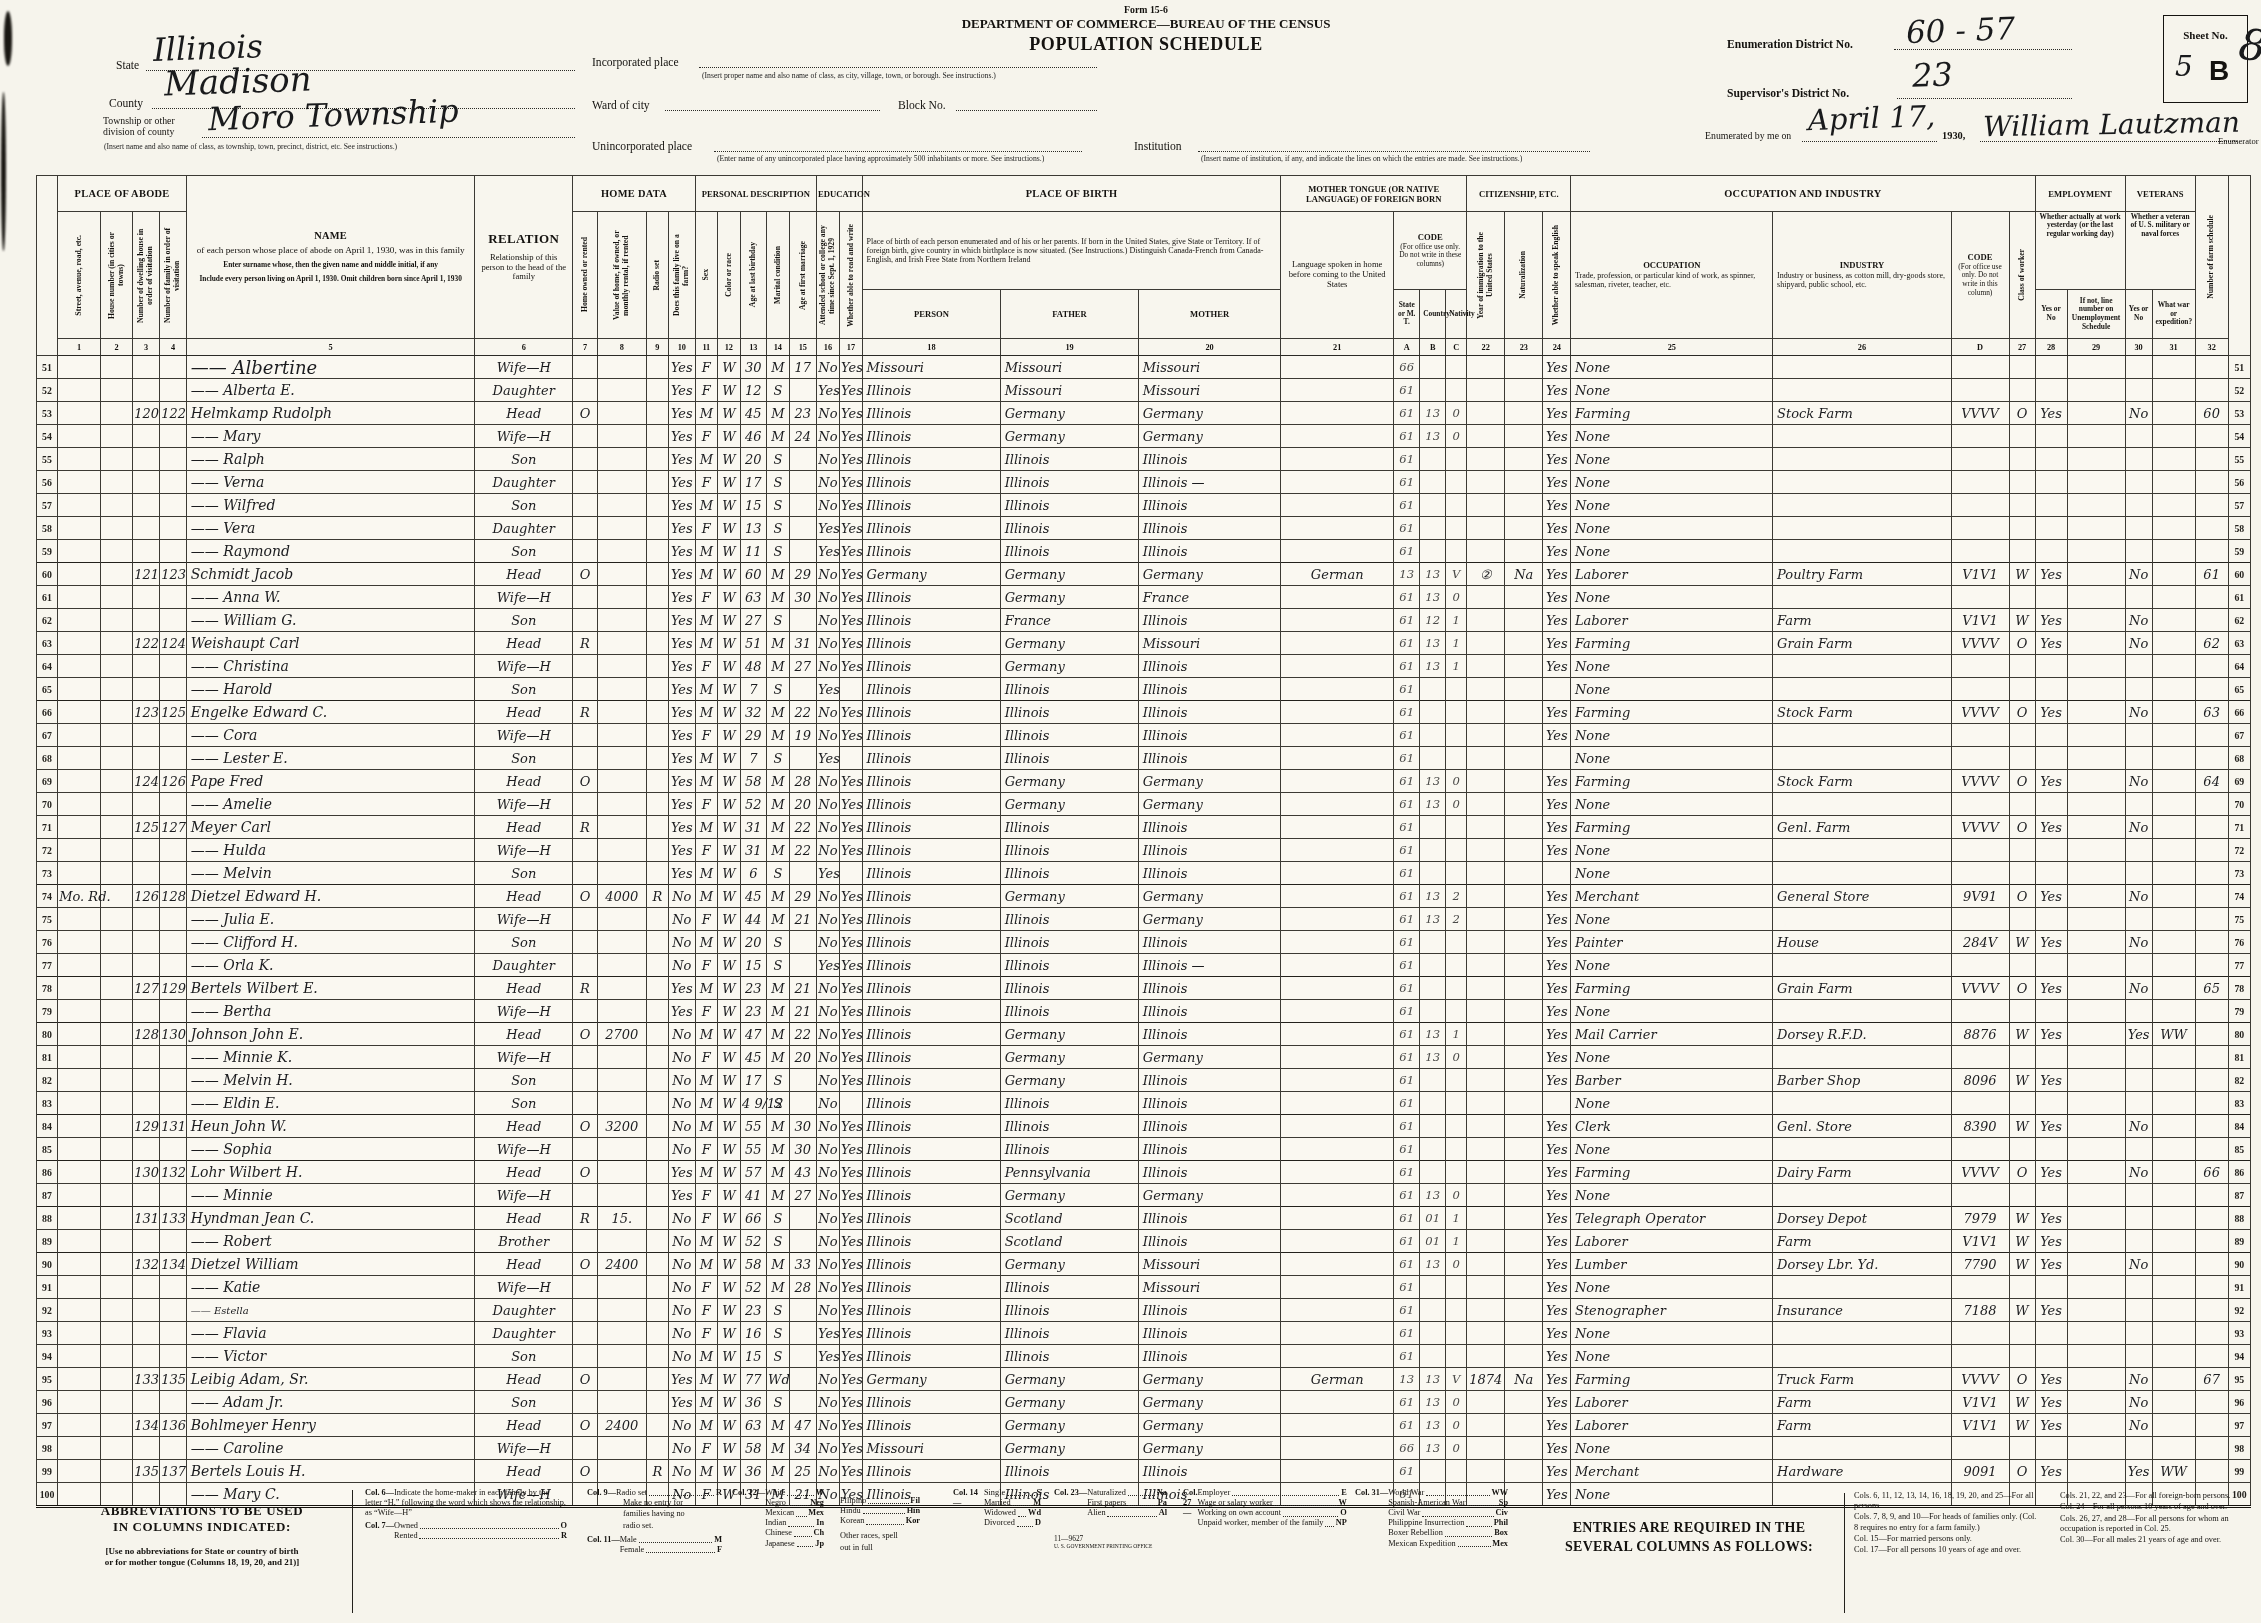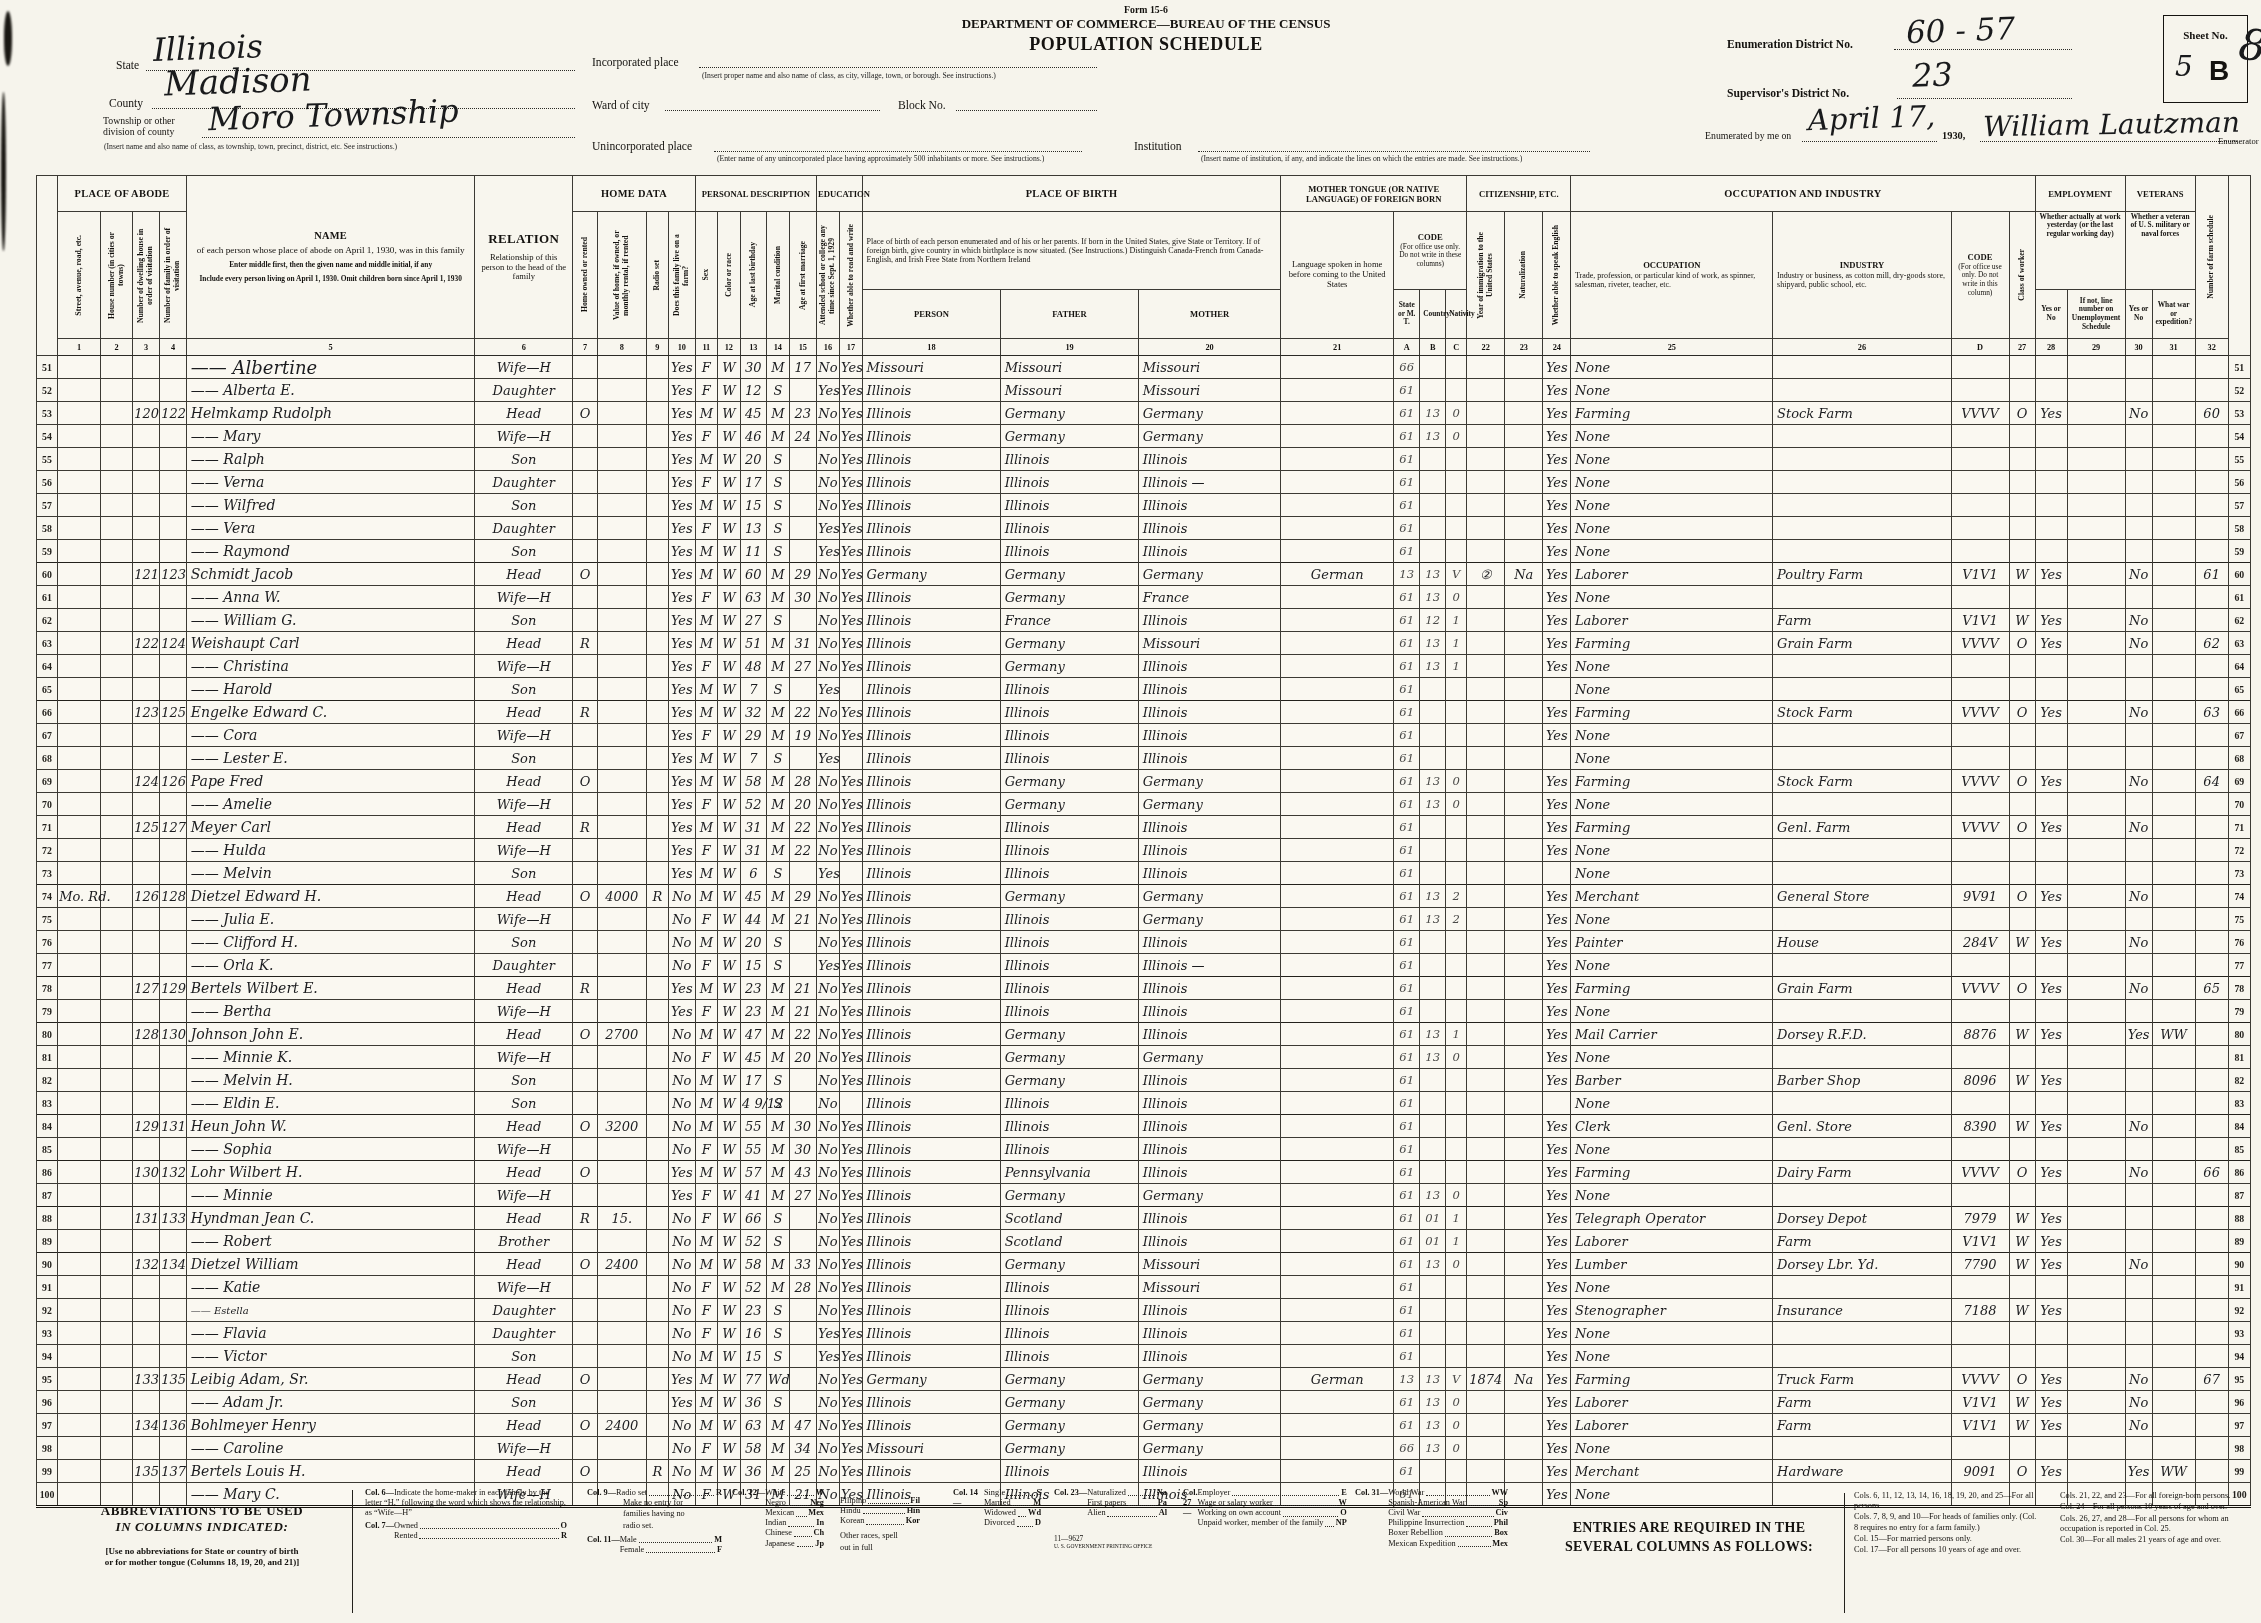--- a/index.html
+++ b/index.html
@@ -172,21 +172,21 @@
   </colgroup>
   <thead>
     <tr style="height:36px;">
       <th rowspan="4"></th>
       <th colspan="4" class="gl">
           <div class="gh">PLACE OF ABODE</div>
         </th>
       <th rowspan="3" class="gl">
         <div class="gh">NAME</div>
         <div class="desc" style="font-size:9.2px;margin-top:2.5px;">of each person whose place of abode on April 1, 1930, was in this family</div>
-        <div class="desc-b" style="margin-top:3.7px;">Enter middle first, then the given name and middle initial, if any</div>
+        <div class="desc-b" style="margin-top:3.7px;">Enter surname whose, then the given name and middle initial, if any</div>
         <div class="desc-b" style="margin-top:3.7px;">Include every person living on April 1, 1930.   Omit children born since April 1, 1930</div>
       </th>
       <th rowspan="3" class="gl">
         <div class="gh" style="font-size:13px;">RELATION</div>
         <div class="desc" style="font-size:8.6px;margin-top:4.9px;">Relationship of this person to the head of the family</div>
       </th>
       <th colspan="4" class="gl">
           <div class="gh">HOME DATA</div>
         </th>
       <th colspan="5" class="gl">
@@ -2375,21 +2375,21 @@
         <td class="hwc gl"></td>
         <td class="hwc"></td>
         <td class="hwc gl"></td>
         <td class="ln gl">100</td>
       </tr>
     </tbody>
 </table>
 
 <div class="foot" style="left:58px;top:1503px;width:288px;">
   <div class="b ctr" style="font-size:13px;letter-spacing:0.6px;">ABBREVIATIONS TO BE USED</div>
-  <div class="b ctr" style="font-size:13px;letter-spacing:0.6px;font-style:italic;">IN COLUMNS INDICATED:</div>
+  <div class="b ctr" style="font-size:13px;letter-spacing:0.6px;">IN COLUMNS INDICATED:</div>
   <div style="margin-top:11px;font-size:9px;" class="ctr b">[Use no abbreviations for State or country of birth</div>
   <div class="ctr b" style="font-size:9px;">or for mother tongue  (Columns 18, 19, 20, and 21)]</div>
 </div>
 <div class="vbar" style="left:352px;top:1490px;height:123px;"></div>
 
 <div class="foot" style="left:365px;top:1488px;width:202px;">
   <div><span class="h">Col. 6—</span><span>Indicate the home-maker in each family by the letter “H,” following the word which shows the relationship, as “Wife—H”</span></div>
   <div style="display:flex;margin-top:2.5px;">
       <span class="h">Col. 7—</span>
     <div style="flex:1;">

